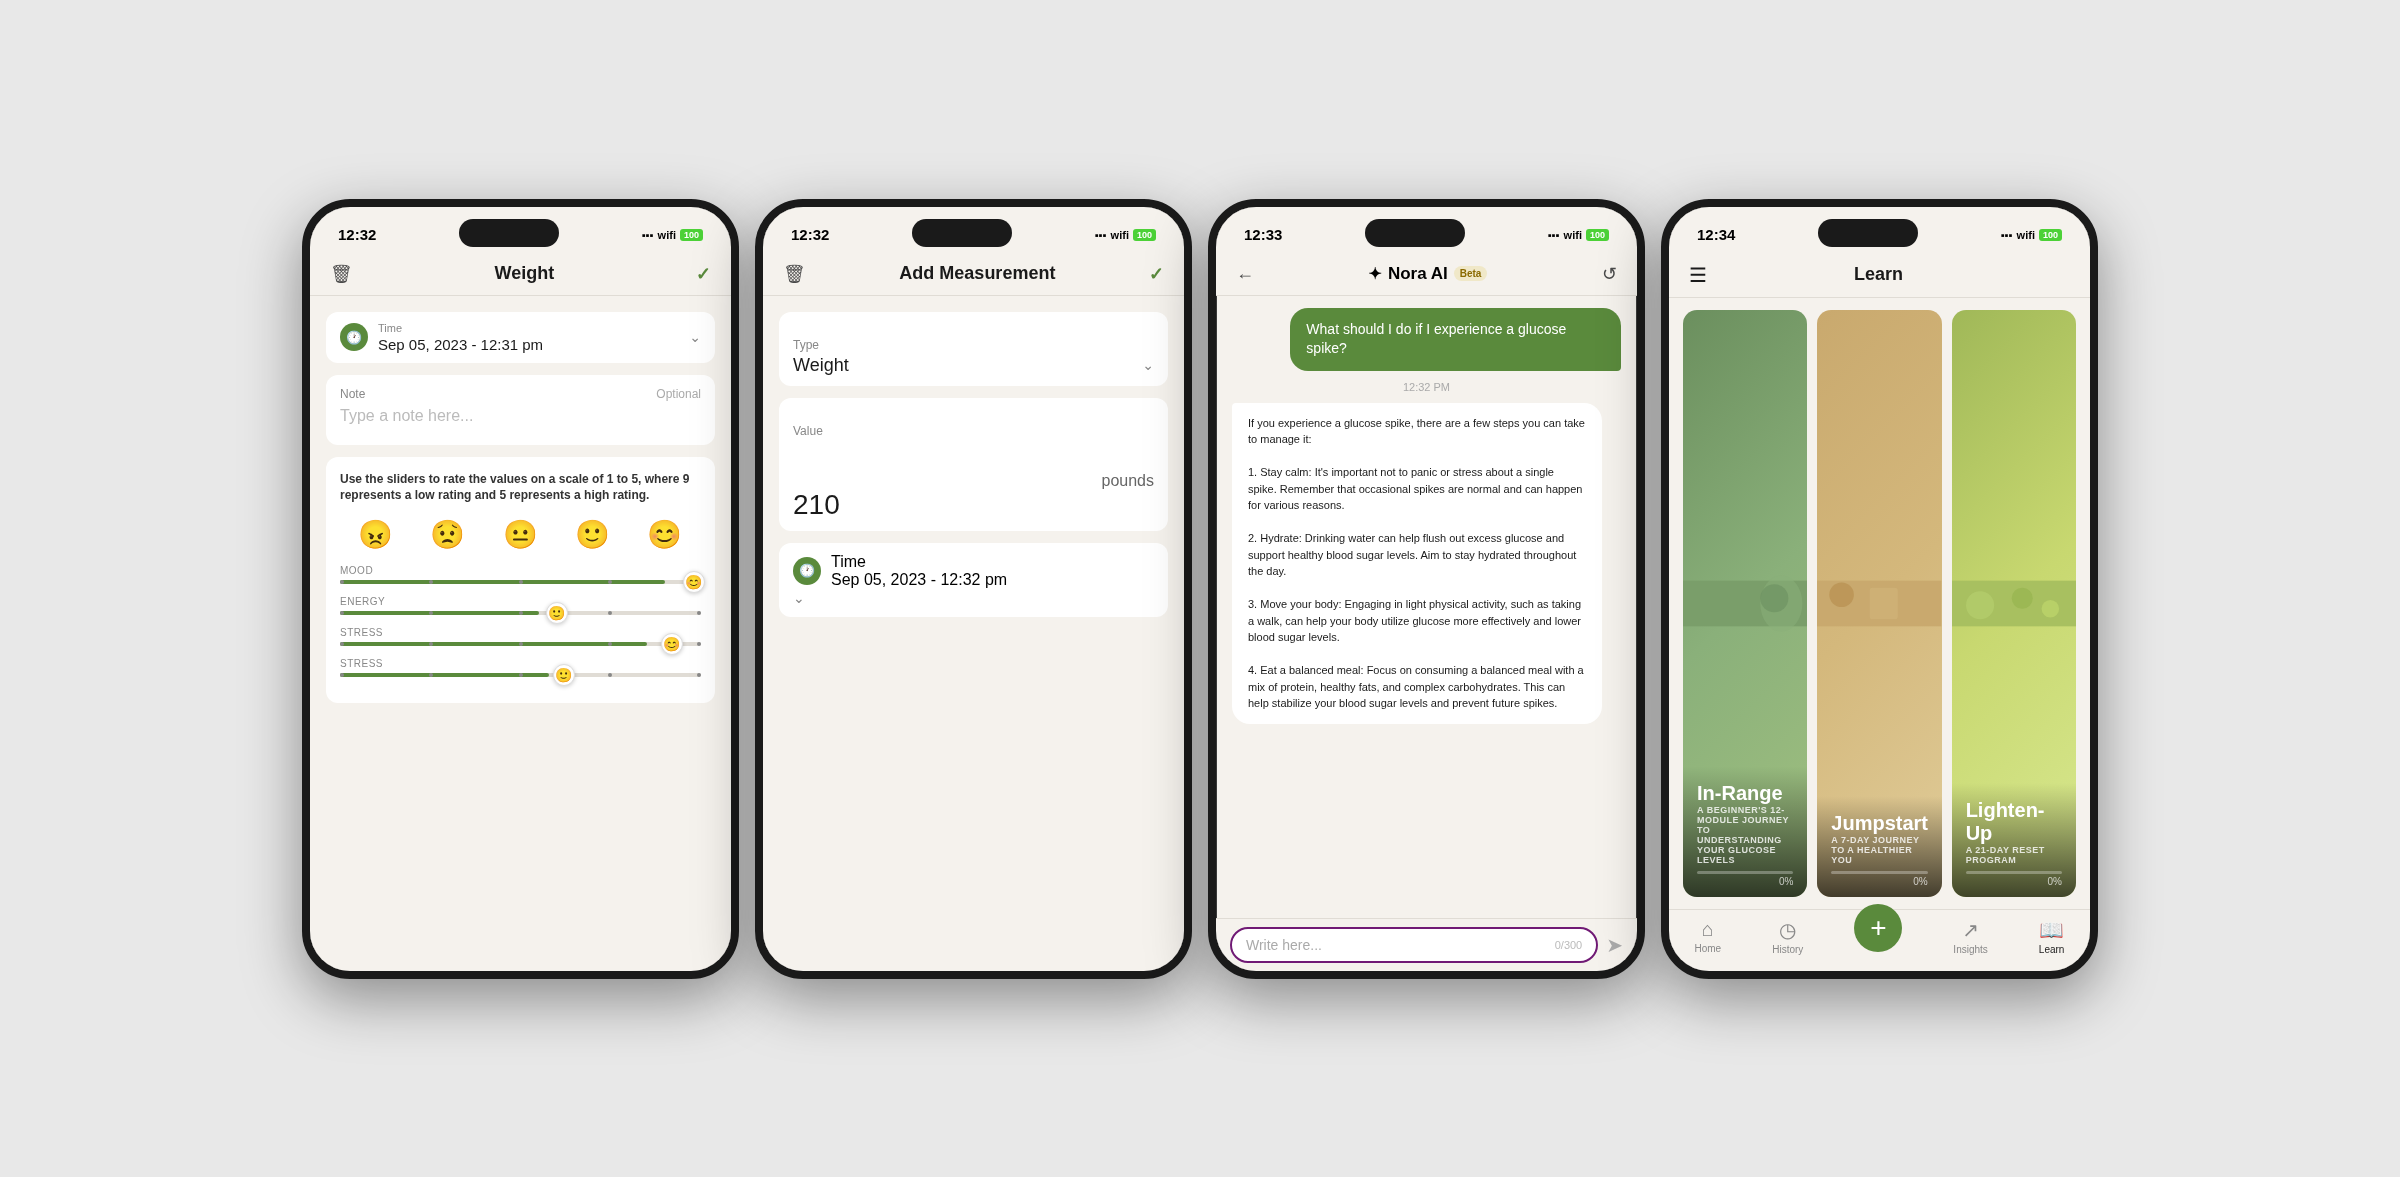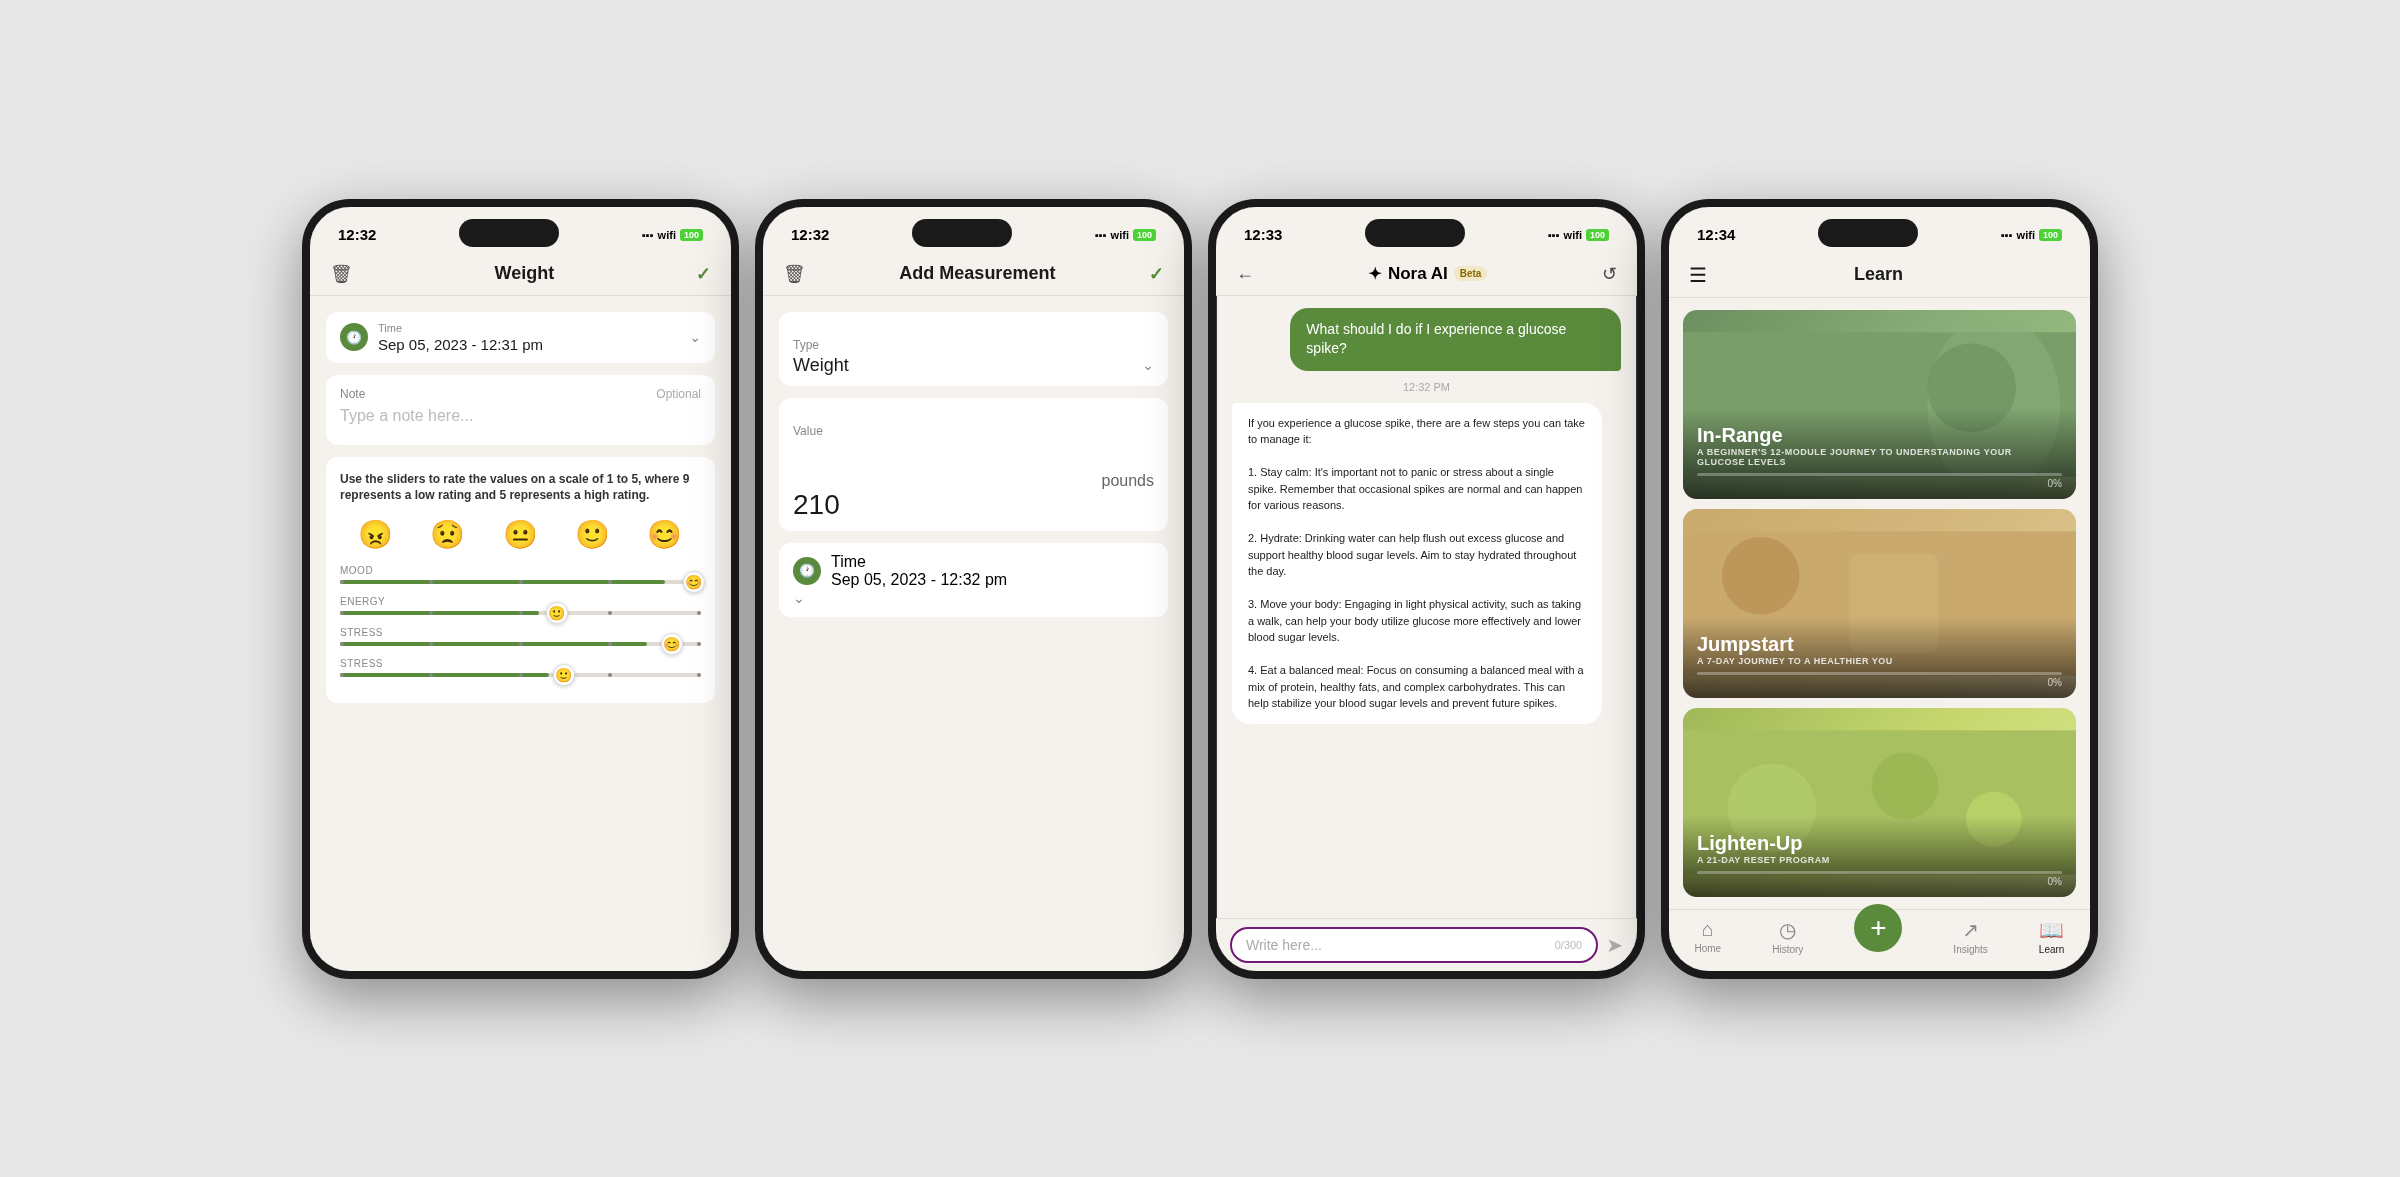--- a/index.html
+++ b/index.html
@@ -264,21 +264,20 @@
       padding: 8px 20px 10px;
       background: #f5f2ed;
       border-bottom: 1px solid #e0dcd5;
       flex-shrink: 0;
     }
     .learn-content {
       flex: 1;
       overflow: hidden;
       padding: 12px 14px;
       display: flex;
-      flex-direction: column;
       gap: 10px;
       background: #f5f2ed;
     }
     .course-card {
       border-radius: 14px;
       overflow: hidden;
       position: relative;
       flex: 1;
       min-height: 0;
     }

